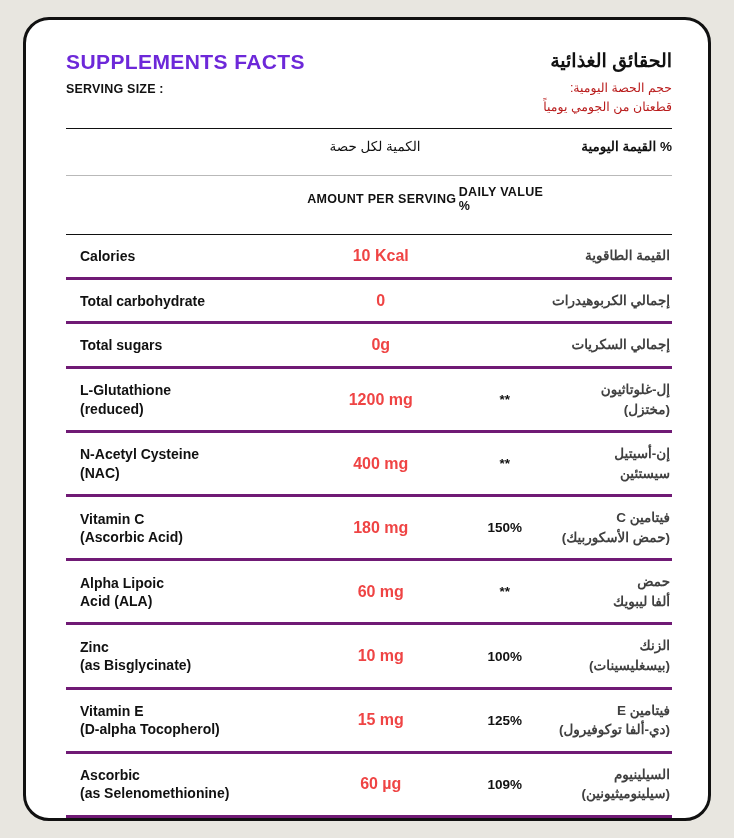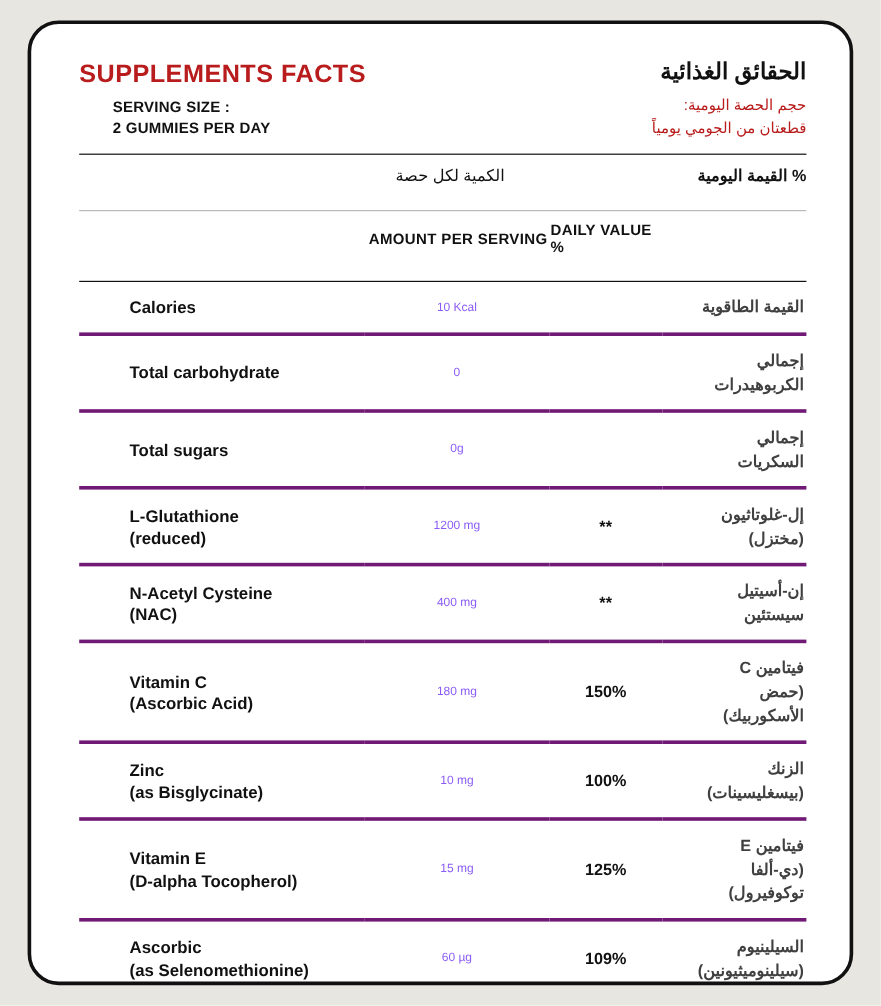--- a/index.html
+++ b/index.html
@@ -34,21 +34,21 @@
   
   .header {
     display: flex;
     justify-content: space-between;
     align-items: flex-start;
   }
   .title-en {
     font-size: 21px;
     font-weight: bold;
     letter-spacing: 0.4px;
-    color: #b91c1c;
+    color: #6d28d9;
     line-height: 1.15;
     text-align: center;
   }
   .serving-en {
     margin-top: 6px;
     font-size: 12.5px;
     font-weight: bold;
     color: #111;
     line-height: 1.45;
     letter-spacing: 0.2px;
@@ -115,50 +115,49 @@
     border-top: none;
   }
   .name {
     font-size: 14px;
     font-weight: bold;
     color: #111;
     line-height: 1.3;
     padding-left: 14px !important;
   }
   .amount {
-    font-size: 10px;
-    font-weight: normal;
-    color: #8b5cf6;
+    font-size: 16px;
+    font-weight: bold;
+    color: #ef4444;
   }
   .dv {
     font-size: 13.5px;
     font-weight: bold;
     color: #111;
   }
   .ar {
     font-size: 13.5px;
     color: #404040;
     line-height: 1.45;
     padding-right: 2px !important;
   }
   .nowrap { white-space: nowrap; }
-  .line2 { display: block; margin-left: 28px; }
+  .line2 { display: block; }
 </style>
 </head>
 <body>
 
 <div class="panel">
   <div class="inner">
 
     <div class="header">
       <div>
         <div class="title-en">SUPPLEMENTS FACTS</div>
         <div class="serving-en">
           <span class="line2">SERVING SIZE :</span>
-          <span class="line2">2 GUMMIES PER DAY</span>
         </div>
       </div>
       <div>
         <div class="title-ar">الحقائق الغذائية</div>
         <div class="serving-ar">
           <span class="line2">حجم الحصة اليومية:</span>
           <span class="line2">قطعتان من الجومي يومياً</span>
         </div>
       </div>
     </div>
@@ -254,20 +253,32 @@
             </td>
             <td class="col-amount amount nowrap">180 mg</td>
             <td class="col-dv dv">150%</td>
             <td class="col-ar ar">
               <span class="line2">فيتامين C</span>
               <span class="line2">(حمض الأسكوربيك)</span>
             </td>
           </tr>
           <tr class="row">
             <td class="col-name name">
+              <span class="line2">Alpha Lipoic</span>
+              <span class="line2">Acid (ALA)</span>
+            </td>
+            <td class="col-amount amount nowrap">60 mg</td>
+            <td class="col-dv dv">**</td>
+            <td class="col-ar ar">
+              <span class="line2">حمض</span>
+              <span class="line2">ألفا ليبويك</span>
+            </td>
+          </tr>
+          <tr class="row">
+            <td class="col-name name">
               <span class="line2">Zinc</span>
               <span class="line2">(as Bisglycinate)</span>
             </td>
             <td class="col-amount amount nowrap">10 mg</td>
             <td class="col-dv dv">100%</td>
             <td class="col-ar ar">
               <span class="line2">الزنك</span>
               <span class="line2">(بيسغليسينات)</span>
             </td>
           </tr>

